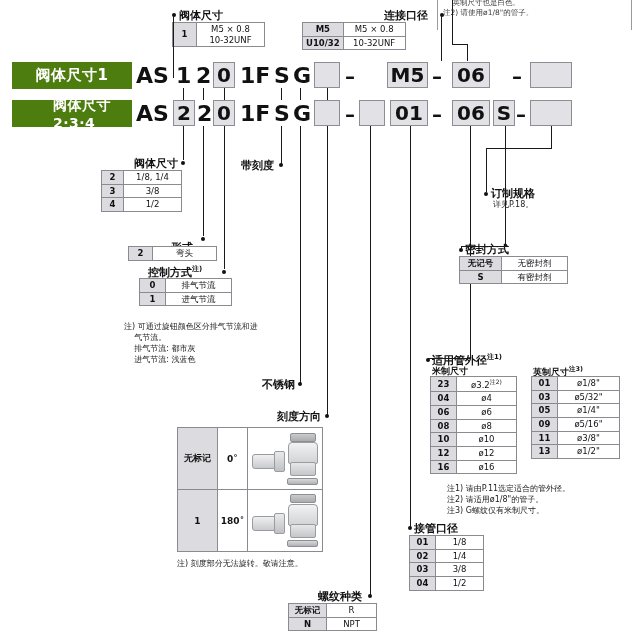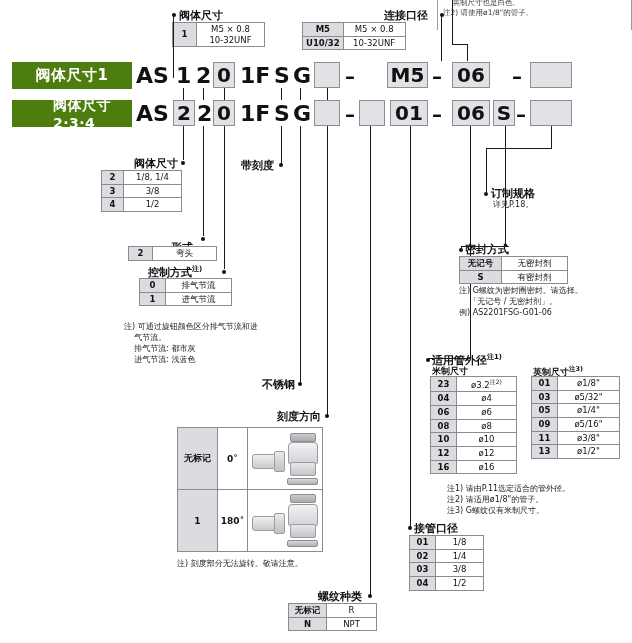--- a/index.html
+++ b/index.html
@@ -450,17 +450,14 @@
         <tr>
       <td class="key" style="width:42px;">无记号</td>
       <td class="val" style="width:66px;">无密封剂</td>
     </tr>
     <tr>
       <td class="key">S</td>
       <td class="val">有密封剂</td>
     </tr>
   </tbody>
     </table>
-  <div class="note" style="left:459px;top:285px;">注) G螺纹为密封圈密封。请选择。
-    「无记号 / 无密封剂」。
-例) AS2201FSG-G01-06</div>
 
 </div>
 
 </body></html>

